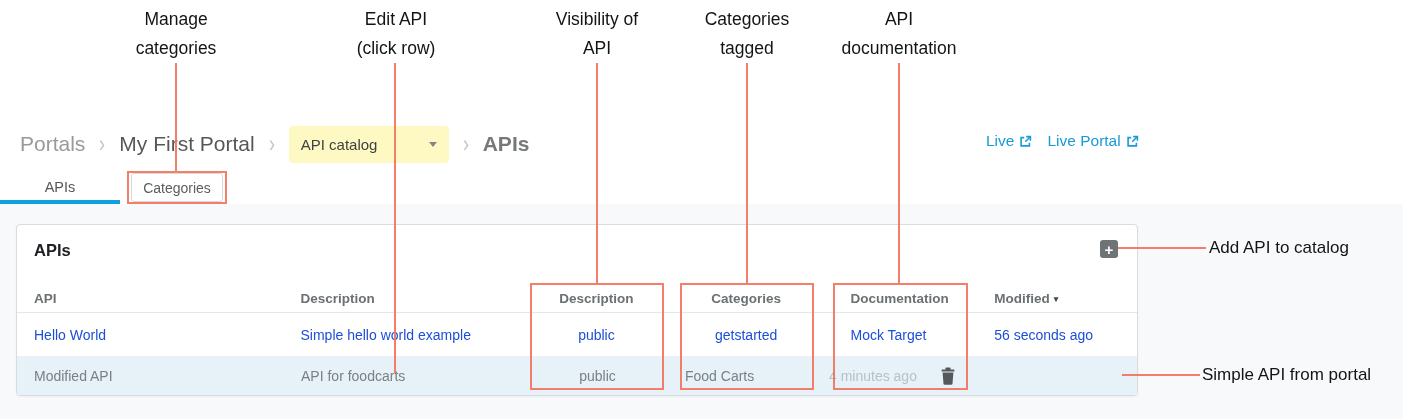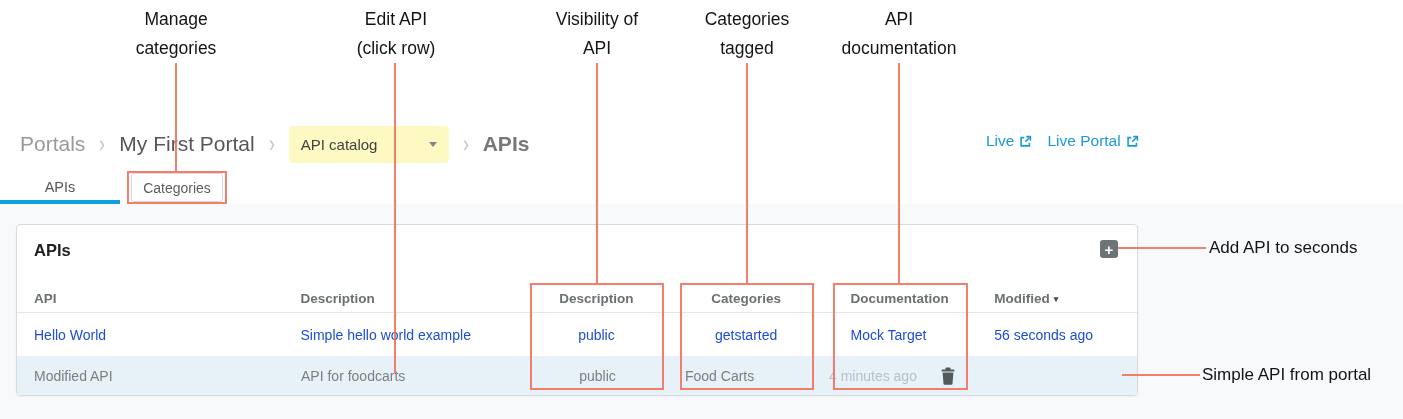--- a/index.html
+++ b/index.html
@@ -176,21 +176,21 @@
     <div>API</div>
   </div>
   <div class="ann l4">
     <div>Categories</div>
     <div>tagged</div>
   </div>
   <div class="ann l5">
     <div>API</div>
     <div>documentation</div>
   </div>
-  <div class="ann-side ann-add">Add API to seconds</div>
+  <div class="ann-side ann-add">Add API to catalog</div>
   <div class="ann-side ann-remove">Simple API from portal</div>
 
   <div class="vline v1"></div>
   <div class="vline v2"></div>
   <div class="vline v3"></div>
   <div class="vline v4"></div>
   <div class="vline v5"></div>
   <div class="hline h1"></div>
   <div class="hline h2"></div>
   <div class="rbox b1"></div>

